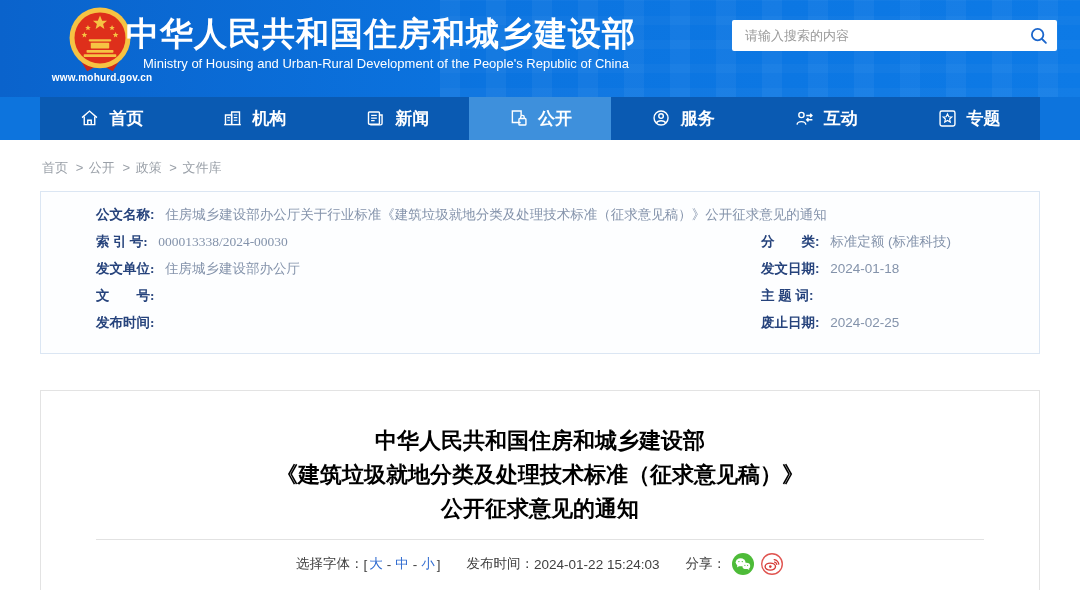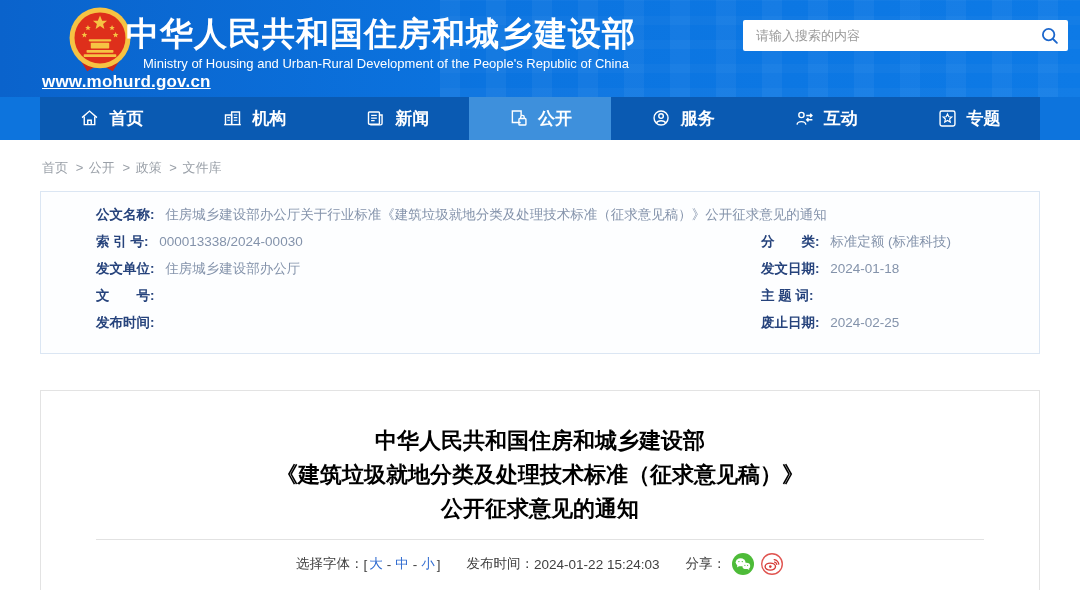--- a/index.html
+++ b/index.html
@@ -6,25 +6,25 @@
     font-family:"Liberation Sans","DejaVu Sans",sans-serif;}
   
   .hdr{position:relative;height:97px;background:linear-gradient(90deg,#0a63cc 0%,#0b74e0 45%,#0d7ae6 100%);overflow:hidden;}
   .hdr-bg{position:absolute;right:0;top:0;width:640px;height:100%;pointer-events:none;
     background-image:
       repeating-linear-gradient(90deg,rgba(255,255,255,.08) 0 20px,transparent 20px 46px),
       repeating-linear-gradient(0deg,rgba(255,255,255,.05) 0 9px,transparent 9px 24px);
     opacity:.55;}
   .emblem{position:absolute;left:63px;top:6px;width:74px;height:68px;cursor:pointer;}
   .site-url{position:absolute;left:42px;top:72px;width:120px;text-align:center;color:#fff;
-    font-size:17px;font-weight:bold;letter-spacing:.2px;text-decoration:underline;}
+    font-size:10px;font-weight:bold;letter-spacing:.2px;}
   .title-zh{position:absolute;left:126px;top:12px;color:#fff;font-size:33px;font-weight:bold;
     letter-spacing:1px;white-space:nowrap;}
   .title-en{position:absolute;left:143px;top:56px;color:#fff;font-size:13px;white-space:nowrap;}
-  .search{position:absolute;right:12px;top:20px;width:325px;height:31px;background:#fff;
+  .search{position:absolute;right:23px;top:20px;width:325px;height:31px;background:#fff;
     border-radius:2px;display:flex;}
   .search input{flex:1;border:none;outline:none;background:transparent;padding:0 8px 0 13px;
     font-size:13px;color:#333;font-family:inherit;}
   .search input::placeholder{color:#9a9a9a;}
   .search-btn{width:36px;height:31px;border:none;background:transparent;display:flex;
     align-items:center;justify-content:center;cursor:pointer;padding:0;}
   
   .nav-strip{height:43px;background:#0d74dd;}
   .nav{width:1000px;height:43px;margin:0 auto;background:#0a5ab2;display:flex;}
   .nav-item{flex:1;display:flex;align-items:center;justify-content:center;gap:9px;color:#fff;
@@ -33,21 +33,21 @@
   .nav-item svg{display:block;}
   
   .crumb{margin:4px 40px;padding:15px 0 0 2px;font-size:13px;color:#9aa0a8;}
   .crumb span{margin-right:6px;}
   .crumb .sep{margin:0 2px 0 -2px;}
   .crumb .c-item{cursor:pointer;}
   
   .meta{margin:14px 40px 0;border:1px solid #dbe6f3;background:#fdfeff;height:163px;
     padding:9px 0 0 55px;box-sizing:border-box;font-size:13.5px;}
   .m-row{display:flex;height:27px;line-height:27px;}
-  .m-cell-l{width:665px;white-space:nowrap;}
+  .m-cell-l{width:665px;white-space:nowrap;font-family:Liberation Serif, serif;}
   .m-cell-r{flex:1;white-space:nowrap;}
   .m-label{color:#26437c;font-weight:bold;margin-right:7px;}
   .m-value{color:#8493ab;}
   
   .article{margin:36px 40px 0;border:1px solid #e3e3e3;background:#fff;height:300px;
     padding-top:33px;box-sizing:border-box;}
   .a-title{text-align:center;font-size:22px;font-weight:bold;color:#000;line-height:34px;}
   .a-hr{margin:13px 55px 0;border:none;border-top:1px solid #e2e2e2;height:0;}
   .toolbar{margin-top:12px;display:flex;justify-content:center;align-items:center;
     font-size:13.5px;color:#404040;}

